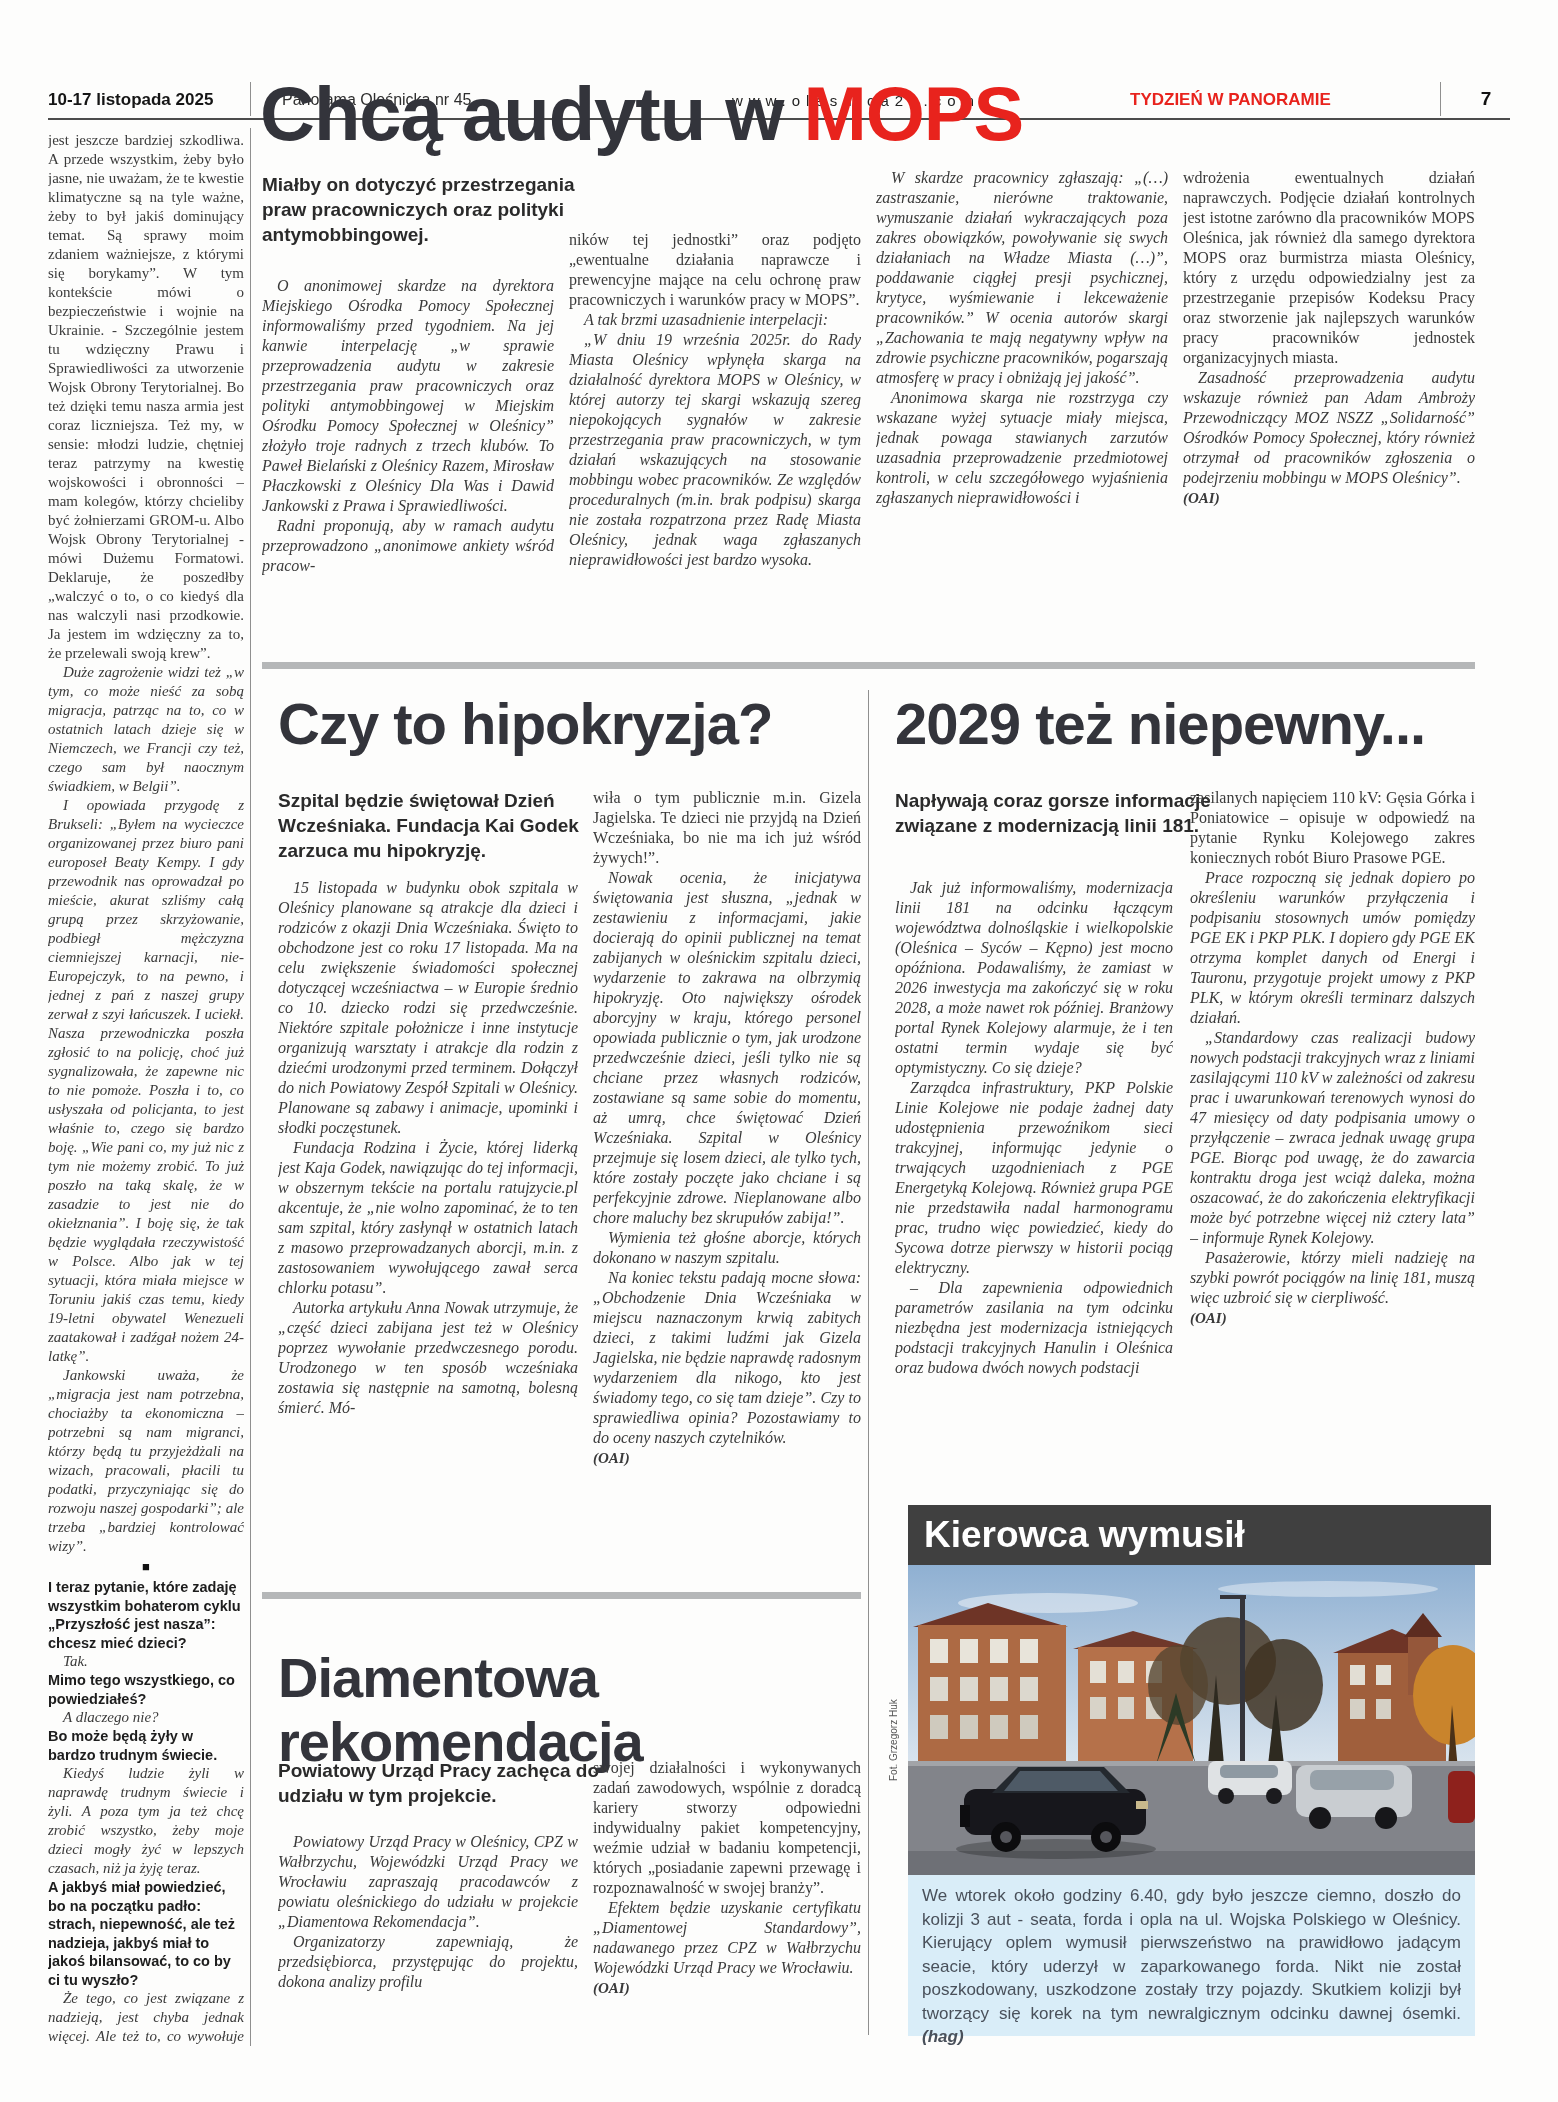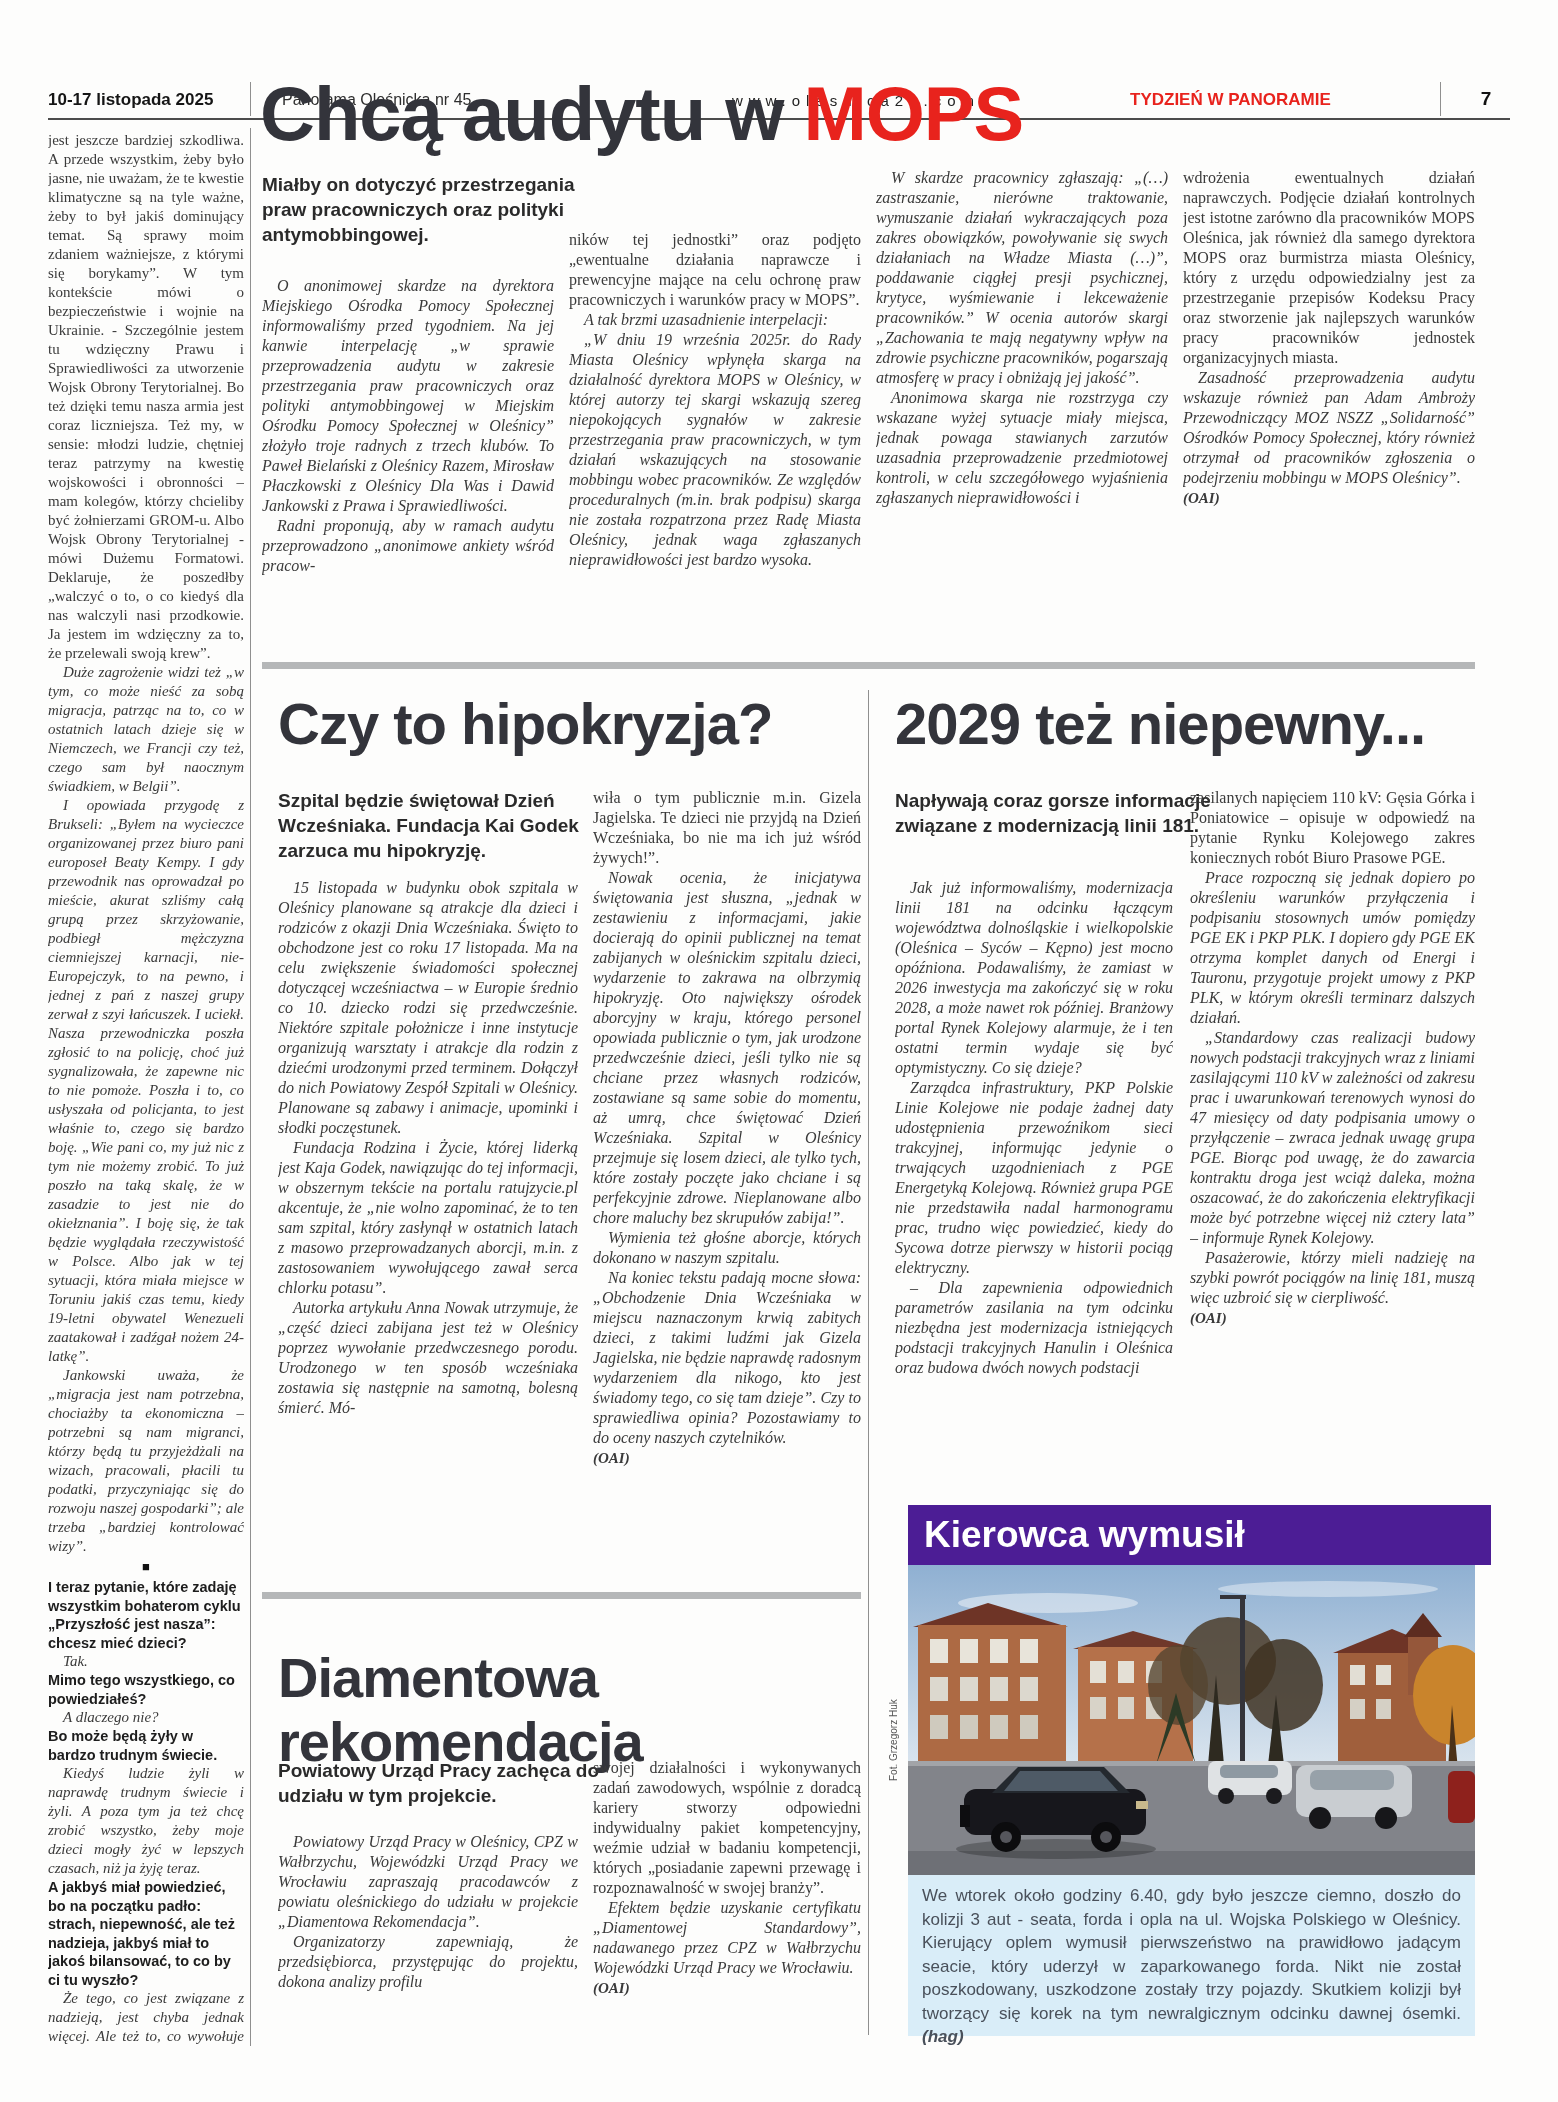--- a/index.html
+++ b/index.html
@@ -26,21 +26,21 @@
   .bcol{font-size:16px;line-height:20px;text-align:justify;overflow:hidden;}
   .bcol p{margin:0;}
   p.ind{text-indent:15px;font-style:italic;}
   .byline{text-align:left;font-style:italic;font-weight:bold;font-size:15px;color:#3a3a3a;}
   
   .leftcol{font-size:15px;line-height:19px;text-align:justify;overflow:hidden;}
   .leftcol p{margin:0;}
   .leftcol .q{font-family:"Liberation Sans",sans-serif;font-weight:bold;font-size:14.5px;line-height:18.5px;color:#1d1d1d;text-align:left;}
   .sqbreak{text-align:center;font-size:13px;color:#111;line-height:22px;}
   
-  .banner{background:#4c1d95;color:#ffffff;font-family:"Liberation Sans",sans-serif;font-weight:bold;
+  .banner{background:#404040;color:#ffffff;font-family:"Liberation Sans",sans-serif;font-weight:bold;
           font-size:37px;line-height:60px;padding-left:16px;overflow:hidden;white-space:nowrap;}
   .caption{background:#d9edf8;color:#49505a;font-family:"Liberation Sans",sans-serif;font-size:17px;
            line-height:23.5px;padding:9px 14px;text-align:justify;}
   .credit{writing-mode:vertical-rl;transform:rotate(180deg);font-family:"Liberation Sans",sans-serif;
           font-size:10px;color:#555;text-align:center;}
 </style>
 </head>
 <body>
 
 <div class="page">

